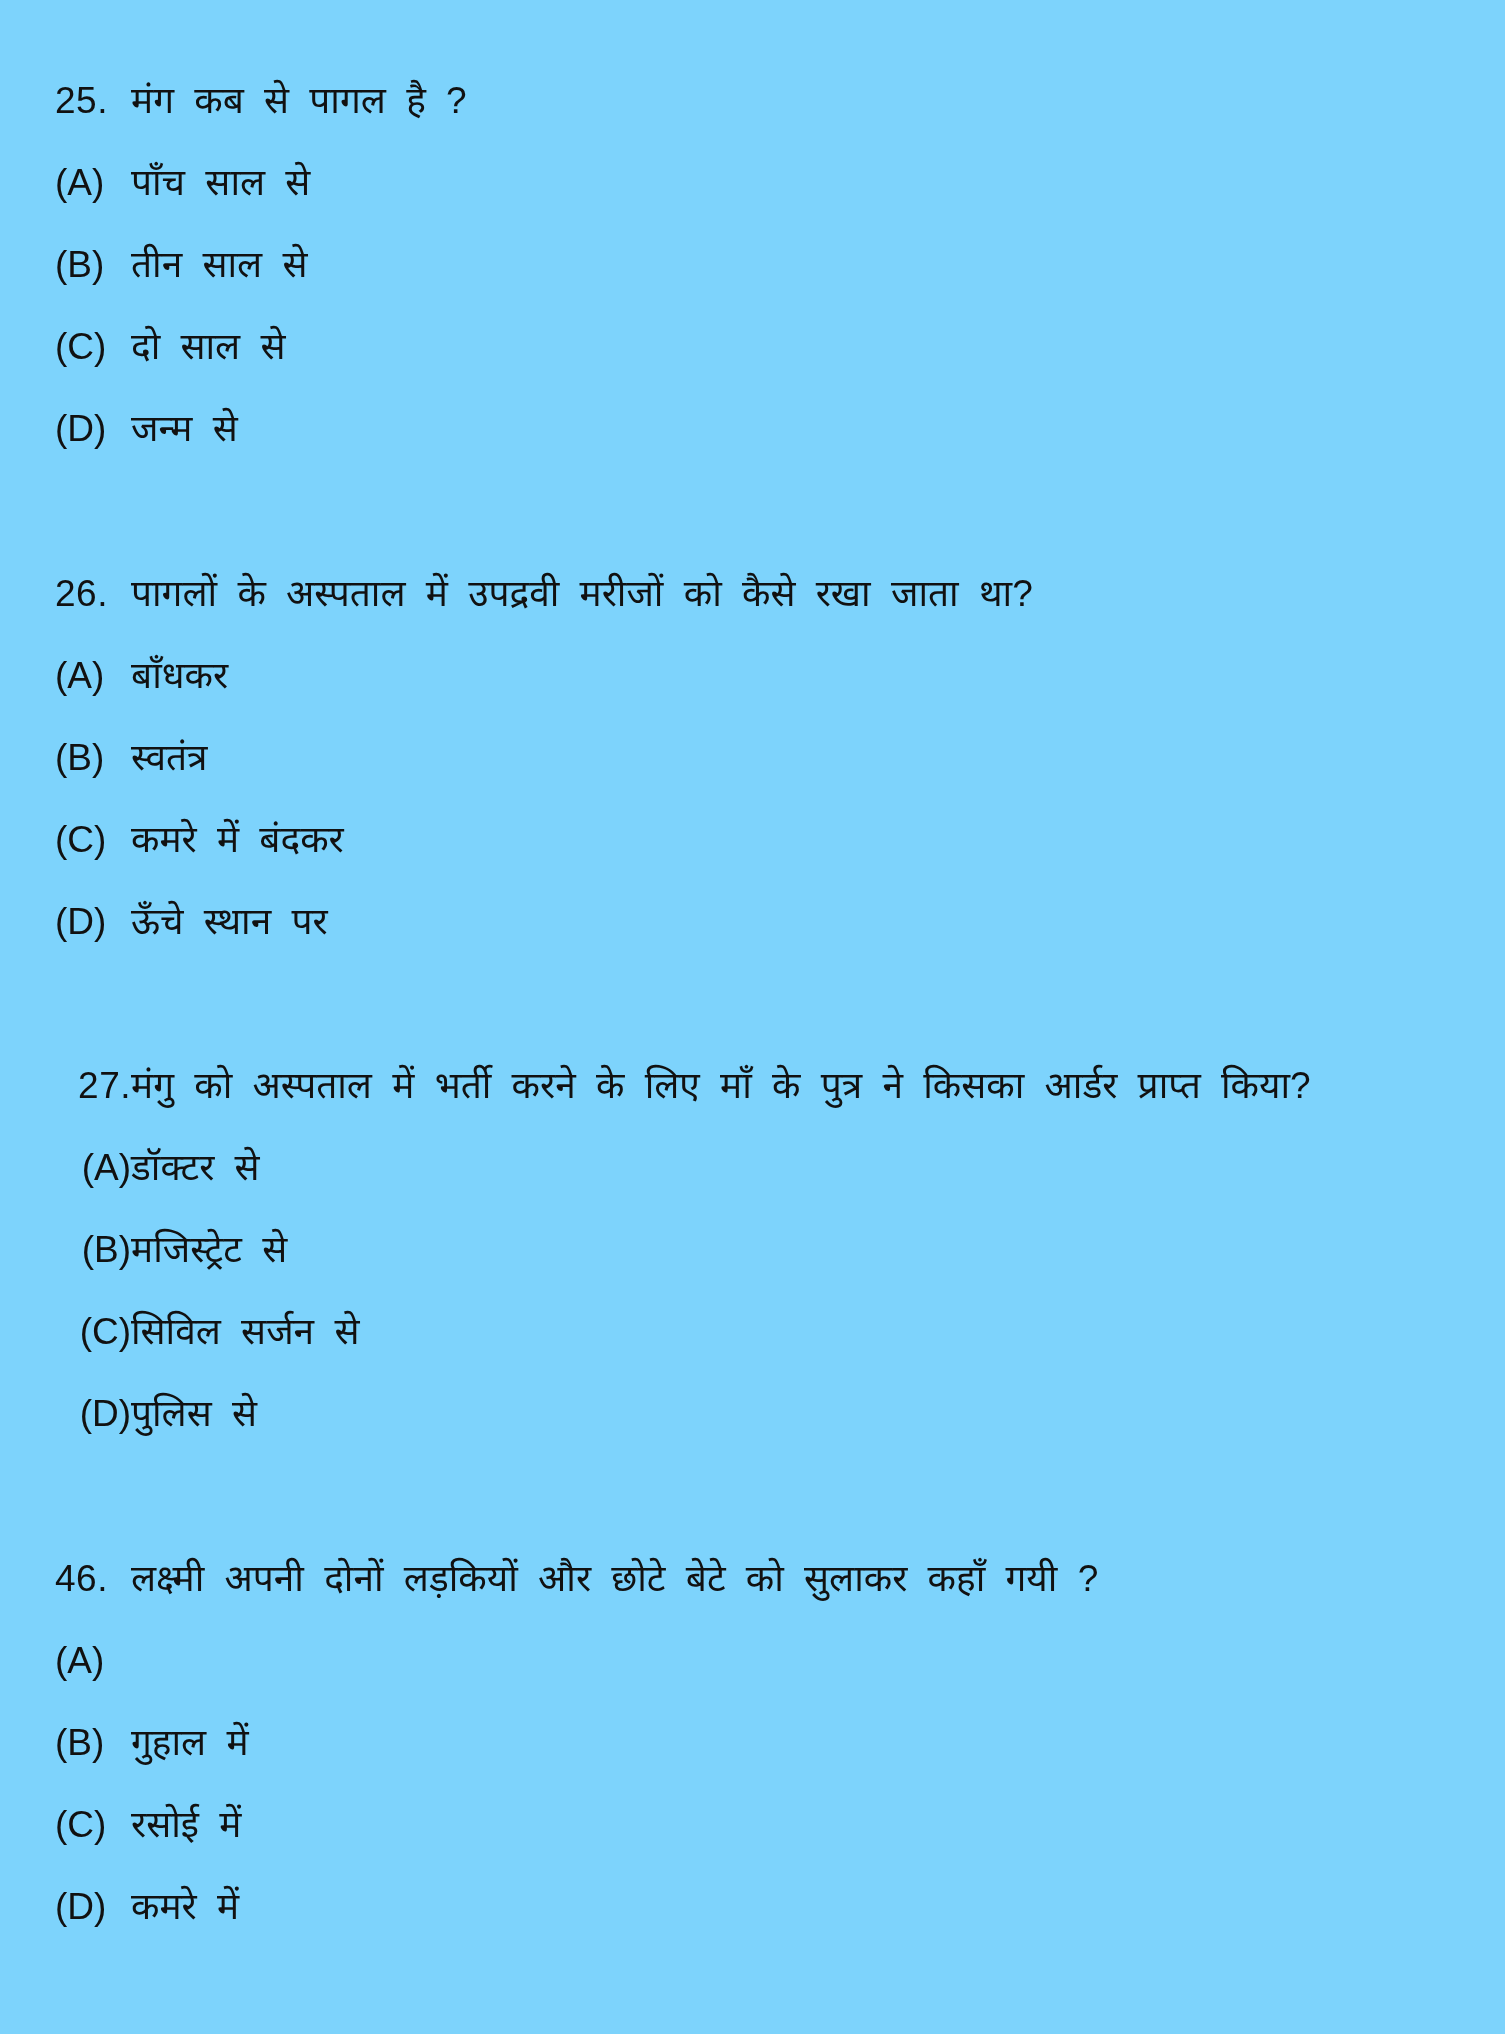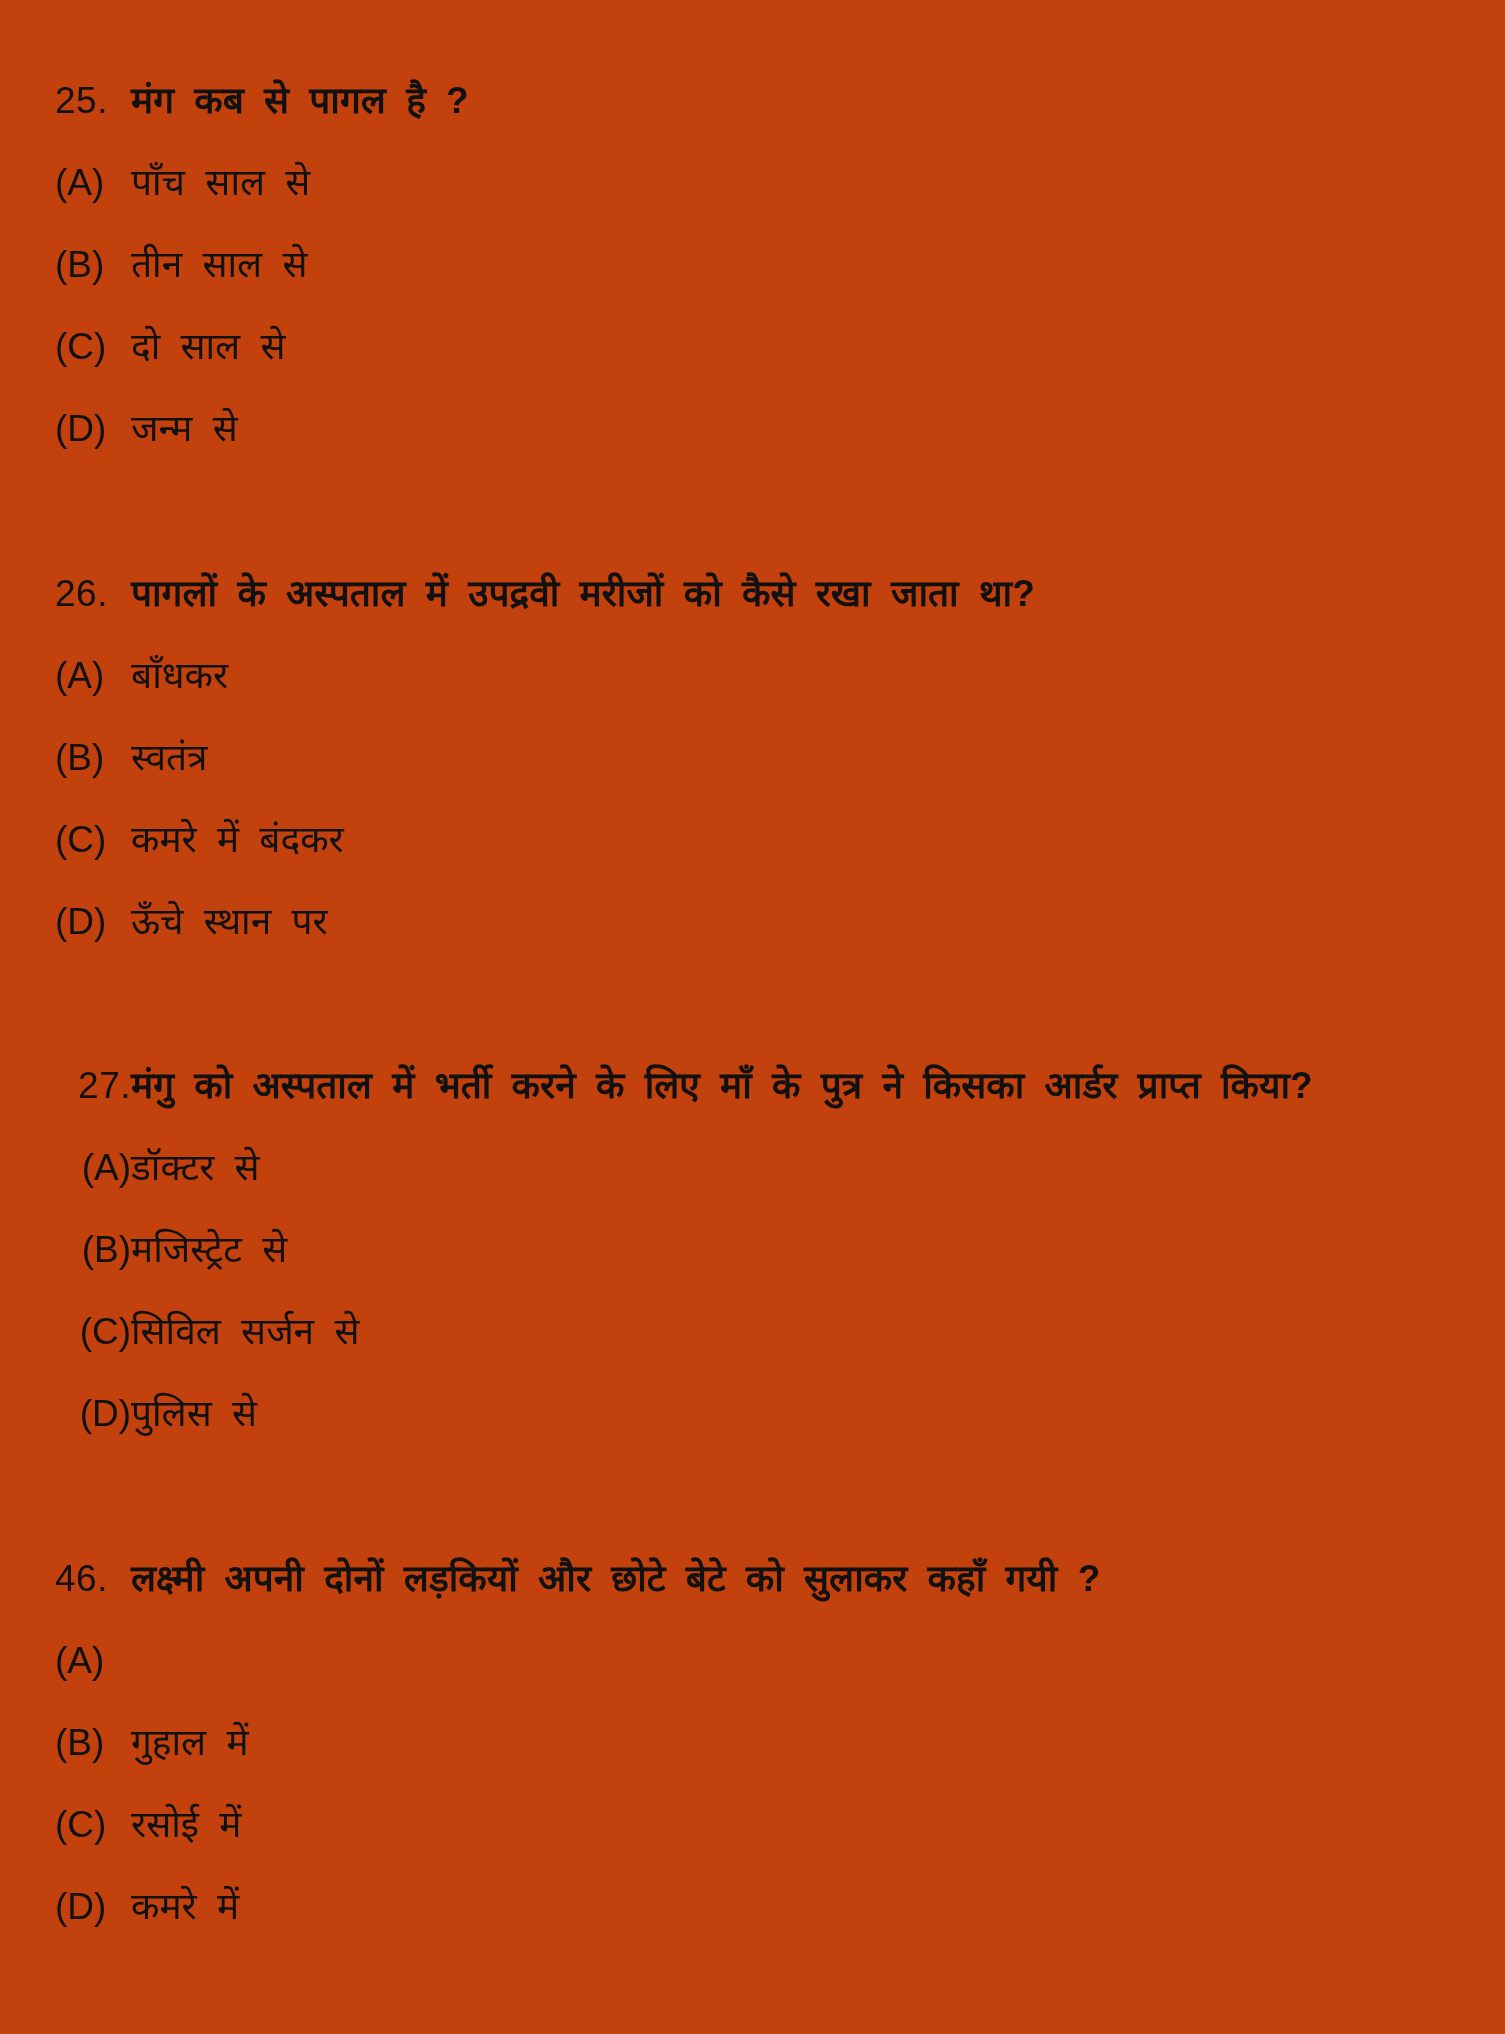--- a/index.html
+++ b/index.html
@@ -14,21 +14,21 @@
     overflow: hidden;
     font-family: "Liberation Sans", "DejaVu Sans", sans-serif;
     color: #111111;
   }
   .page {
     position: absolute;
     left: 0;
     top: 0;
     width: 1505px;
     height: 2034px;
-    background: #c2410c;
+    background: #7dd3fc;
   }
   .question-block {
     position: absolute;
     left: 55px;
     width: 1420px;
   }
   .line {
     height: 82px;
     line-height: 82px;
     font-size: 37px;
@@ -37,21 +37,20 @@
     align-items: center;
   }
   .qnum {
     display: inline-block;
     min-width: 76px;
     letter-spacing: 0.5px;
   }
   .qtext {
     display: inline-block;
     word-spacing: 10px;
-    font-weight: bold;
   }
   .olabel {
     display: inline-block;
     min-width: 76px;
   }
   .otext {
     display: inline-block;
     word-spacing: 10px;
   }
 </style>

